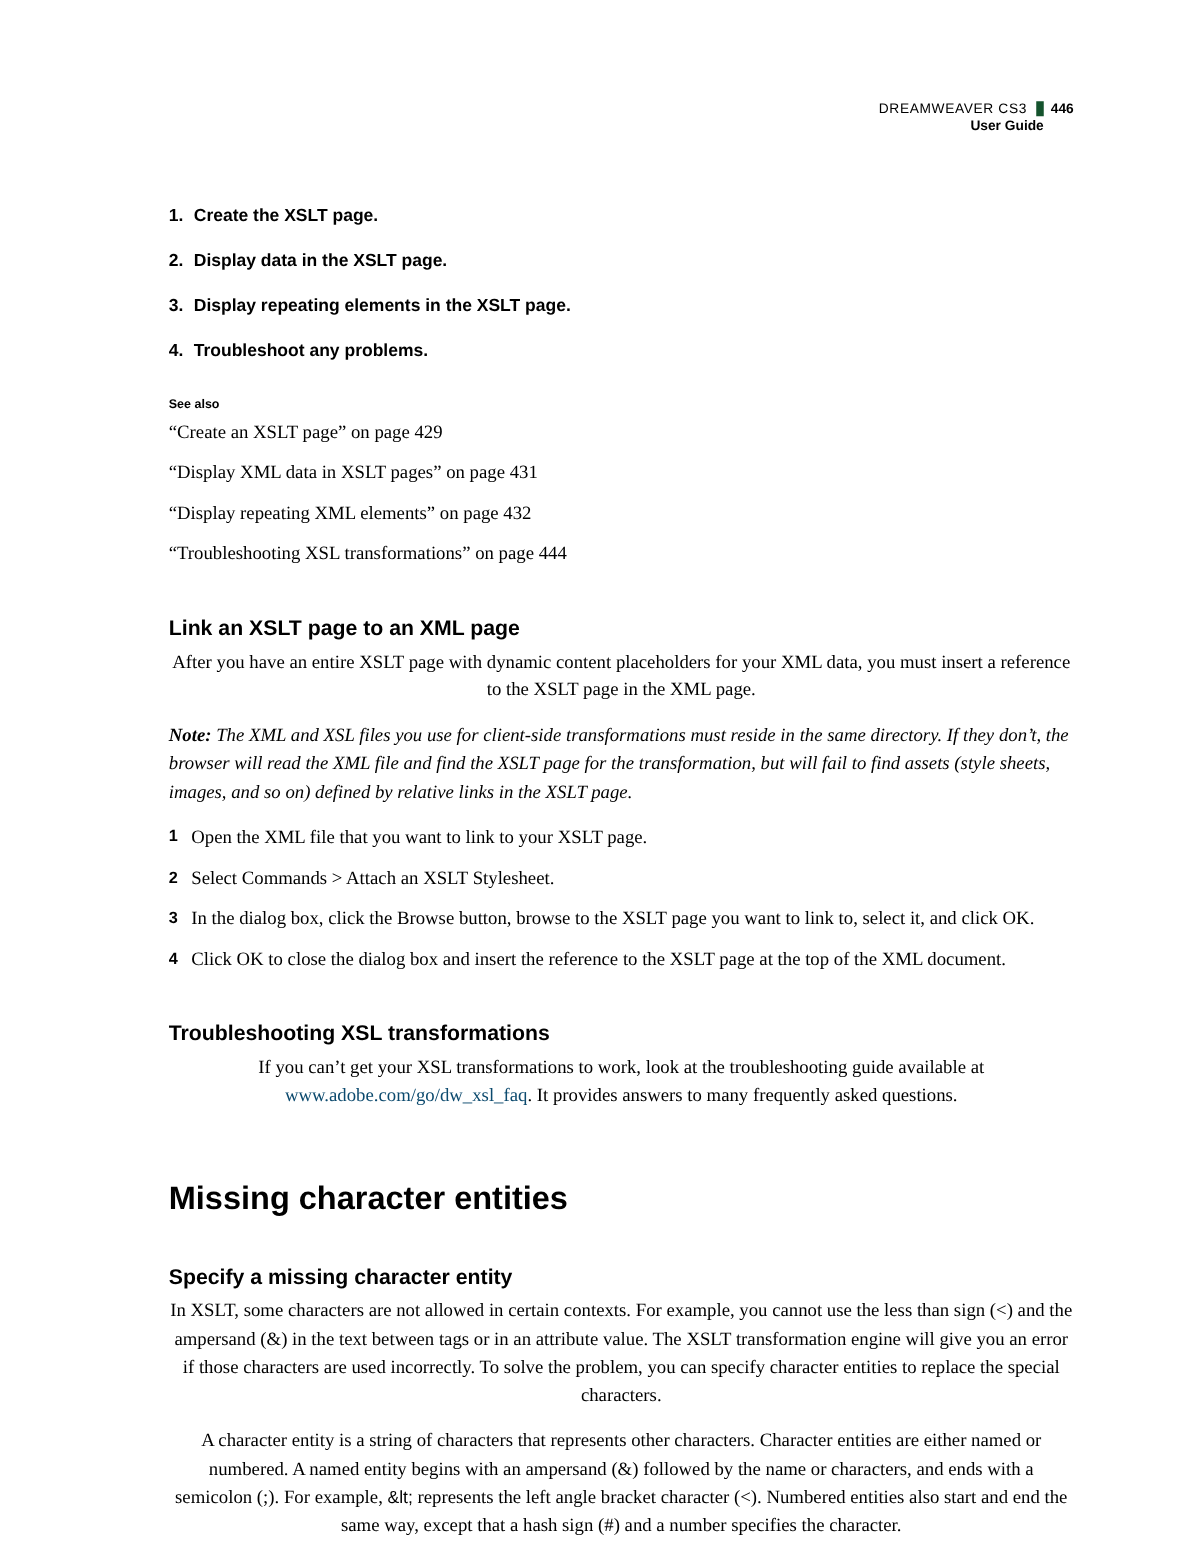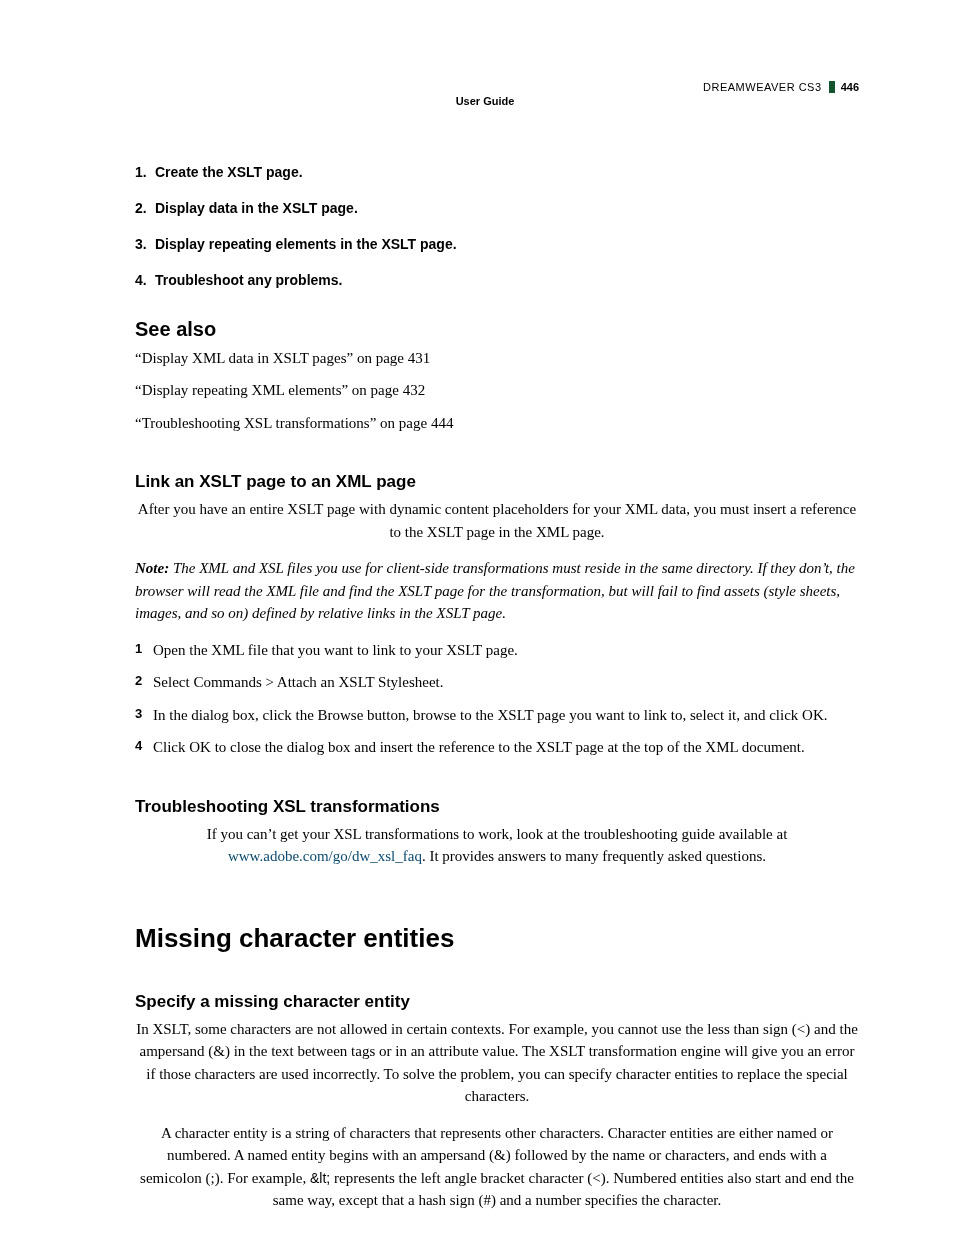--- a/index.html
+++ b/index.html
@@ -31,42 +31,41 @@
   }
   .header-page {
     font-weight: 700;
     border-left: 6px solid #14532d;
     padding-left: 6px;
     margin-left: 4px;
   }
   .header-guide {
     font-weight: 700;
     padding-right: 24px;
-    text-align: center;
   }
   .ol-main {
     list-style: none;
     padding: 0;
     margin: 0 0 30px 0;
   }
   .ol-main li {
     font-family: "Myriad Pro", "Segoe UI", Arial, sans-serif;
     font-weight: 700;
     font-size: 14px;
     margin-bottom: 20px;
     display: flex;
   }
   .ol-main li .num {
     width: 20px;
     flex-shrink: 0;
   }
   .h-small {
     font-family: "Myriad Pro", "Segoe UI", Arial, sans-serif;
     font-weight: 700;
-    font-size: 20px;
+    font-size: 10px;
     margin: 30px 0 6px 0;
   }
   .see-also-list p {
     margin: 0 0 10px 0;
     line-height: 1.5;
   }
   .section-h {
     font-family: "Myriad Pro", "Segoe UI", Arial, sans-serif;
     font-weight: 700;
     font-size: 17px;
@@ -143,20 +142,21 @@
         <span>Display repeating elements in the XSLT page.</span>
       </li>
     <li>
         <span class="num">4.</span>
         <span>Troubleshoot any problems.</span>
       </li>
   </ol>
 
   <div class="h-small">See also</div>
   <div class="see-also-list">
+    <p>“Create an XSLT page” on page 429</p>
     <p>“Display XML data in XSLT pages” on page 431</p>
     <p>“Display repeating XML elements” on page 432</p>
     <p>“Troubleshooting XSL transformations” on page 444</p>
   </div>
 
   <div class="section-h">Link an XSLT page to an XML page</div>
   <p class="body-p">After you have an entire XSLT page with dynamic content placeholders for your XML data, you must insert a reference to the XSLT page in the XML page.</p>
   <p class="note">
     <span class="note-label">Note:</span><span> The XML and XSL files you use for client-side transformations must reside in the same directory. If they don’t, the browser will read the XML file and find the XSLT page for the transformation, but will fail to find assets (style sheets, images, and so on) defined by relative links in the XSLT page.</span>
   </p>

